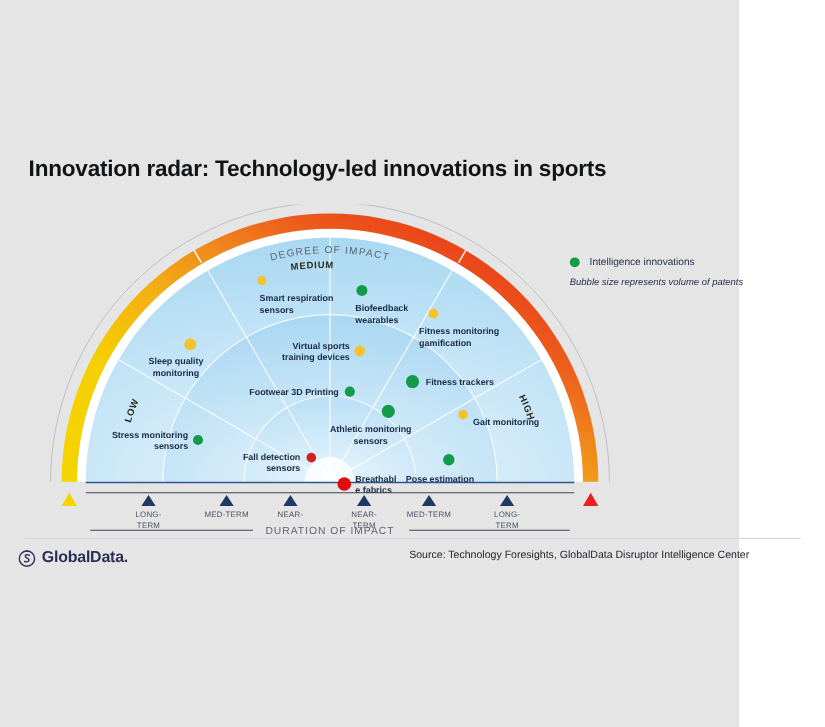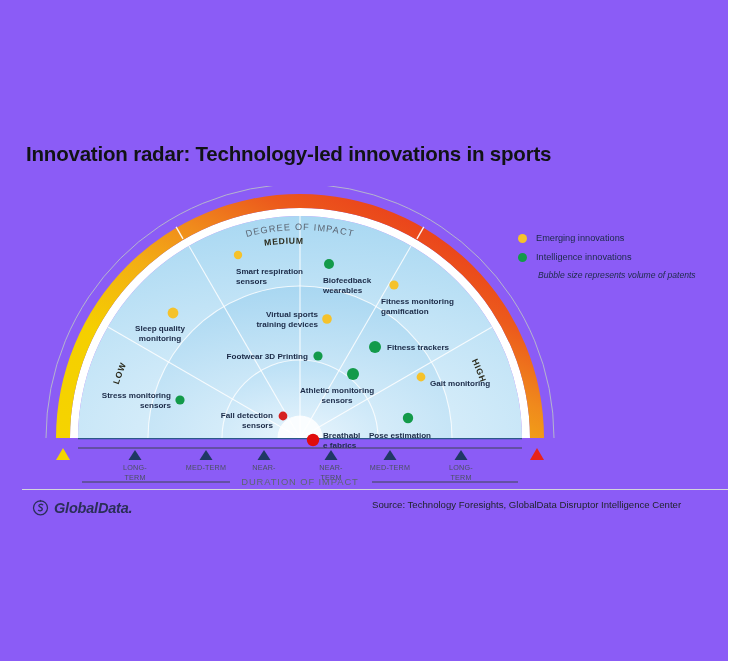--- a/index.html
+++ b/index.html
@@ -7,22 +7,22 @@
   html, body { margin: 0; padding: 0; }
   body {
     width: 750px; height: 661px;
     background: #ffffff;
     font-family: "Liberation Sans", sans-serif;
     overflow: hidden;
     position: relative;
   }
   #page {
     position: absolute; left: 0; top: 0;
-    width: 728px; height: 661px;
-    background: #8b5cf6;
+    width: 672px; height: 661px;
+    background: #e5e5e5;
   }
   
   #title {
     position: absolute;
     left: 26px; top: 142px;
     width: 680px;
     font-size: 20.5px;
     font-weight: bold;
     color: #111315;
     letter-spacing: -0.2px;
@@ -85,33 +85,32 @@
     font-size: 9.2px;
     color: #1b2a47;
     white-space: nowrap;
   }
   #legend-note {
     font-size: 8.6px;
     font-style: italic;
     color: #1b2a47;
     margin-top: 4px;
     white-space: nowrap;
-    margin-left: 20px;
   }
   
   #footer-rule {
     position: absolute;
     left: 22px; top: 489px;
     width: 706px; height: 1px;
     background: #d3d6dc;
   }
   #footer-logo {
     position: absolute;
-    left: 32px; top: 499px;
-    display: flex; align-items: flex-end; font-style: italic;
+    left: 16px; top: 499px;
+    display: flex; align-items: flex-start;
   }
   #logo-mark {
     width: 17px; height: 17px;
     margin-right: 5px;
     flex: 0 0 auto;
   }
   #logo-text {
     font-size: 14.5px;
     font-weight: bold;
     color: #2b2f58;
@@ -296,24 +295,20 @@
         </g>
 
       <line x1="42" y1="296" x2="190" y2="296" stroke="#3d4452" stroke-width="1"></line>
       <line x1="332" y1="296" x2="478" y2="296" stroke="#3d4452" stroke-width="1"></line>
       <text class="axis-caption" x="260" y="299" text-anchor="middle">DURATION OF IMPACT</text>
     </svg>
   </div>
 
   <div id="legend">
     <div class="legend-row">
-      <span class="legend-dot" style="background:#f5c22b"></span>
-      <span class="legend-text">Emerging innovations</span>
-    </div>
-    <div class="legend-row">
       <span class="legend-dot" style="background:#139a4a"></span>
       <span class="legend-text">Intelligence innovations</span>
     </div>
     <div id="legend-note">Bubble size represents volume of patents</div>
   </div>
 
   <div id="footer-rule"></div>
 
   <div id="footer-logo">
     <svg id="logo-mark" viewBox="0 0 20 20">

